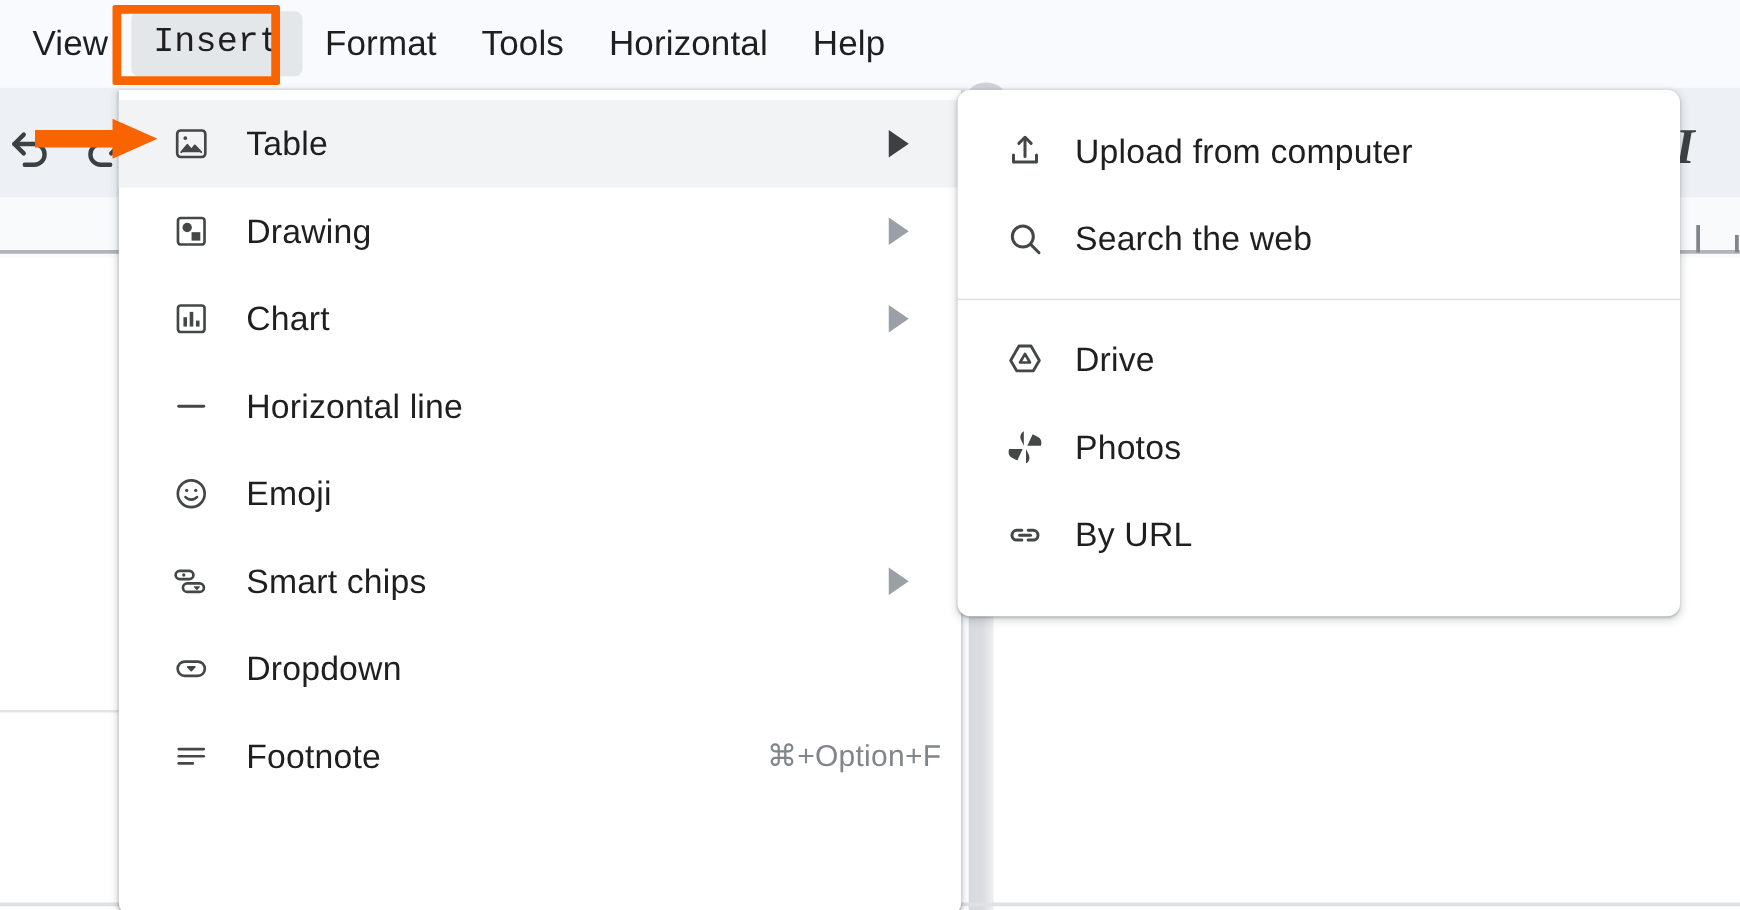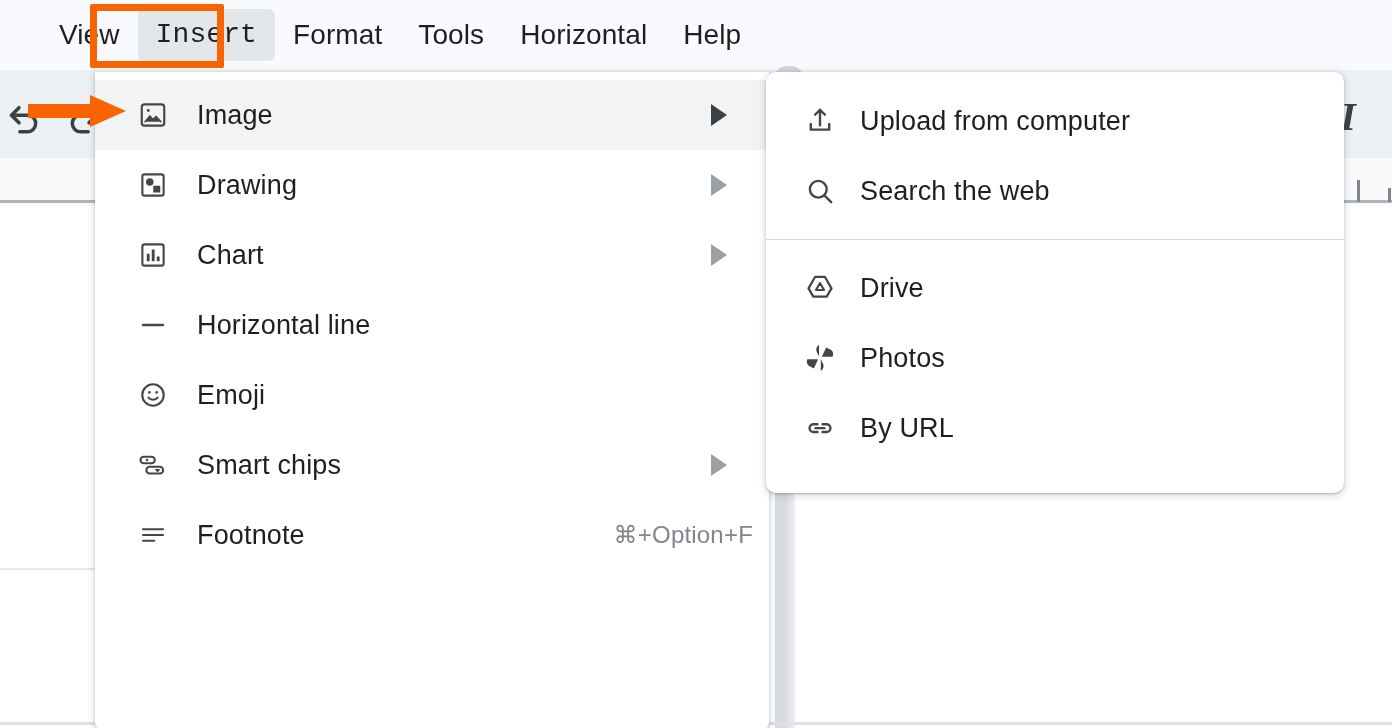--- a/index.html
+++ b/index.html
@@ -31,21 +31,20 @@
     background: #f9fafd;
   }
   .menubar-items {
     position: absolute;
     left: 0; top: 0;
     height: 70px;
     display: flex;
     align-items: center;
     gap: 0px;
     padding-left: 8px;
-    margin-left: 33px;
   }
   .menu-item {
     font-size: 28px;
     color: #1f1f1f;
     padding: 9px 18px;
     border-radius: 6px;
     line-height: 34px;
     letter-spacing: .1px;
     white-space: nowrap;
   }
@@ -278,21 +277,21 @@
 
 <div class="menu-panel" id="insert-menu">
     <div class="mi highlight">
       <span class="mi-icon">
         <svg width="30" height="30" viewBox="0 0 24 24" fill="none" stroke="#444746" stroke-width="1.7" stroke-linecap="round" stroke-linejoin="round">
           <rect x="3" y="3.5" width="18" height="17" rx="2.2"></rect>
           <path d="M5.6 17.4 l3.9-4.7 2.6 3 2.2-2.6 4.1 4.3" fill="#444746" stroke="#444746" stroke-width="1.2"></path>
           <circle cx="8.2" cy="8.4" r="1.15" fill="#444746" stroke="none"></circle>
         </svg>
       </span>
-      <span class="mi-label">Image</span>
+      <span class="mi-label">Table</span>
       <span class="mi-caret"></span>
     </div>
     <div class="mi">
       <span class="mi-icon">
         <svg width="30" height="30" viewBox="0 0 24 24" fill="none" stroke="#444746" stroke-width="1.7" stroke-linecap="round" stroke-linejoin="round">
           <rect x="3.5" y="3.5" width="17" height="17" rx="1.8"></rect>
           <circle cx="9.4" cy="9.6" r="3" fill="#444746" stroke="none"></circle>
           <rect x="12.2" y="12.6" width="5.6" height="5.4" fill="#444746" stroke="none"></rect>
         </svg>
       </span>
@@ -334,20 +333,29 @@
       <span class="mi-icon">
         <svg width="30" height="30" viewBox="0 0 24 24" fill="none" stroke="#444746" stroke-width="1.7" stroke-linecap="round" stroke-linejoin="round">
           <path d="M4.6 5.4 h6.2 a2.6 2.6 0 0 1 0 5.2 H4.6 a2.6 2.6 0 0 1 0-5.2 Z"></path>
           <circle cx="7.2" cy="8" r="1.05" fill="#444746" stroke="none"></circle>
           <path d="M9.4 13.4 h8 a2.7 2.7 0 0 1 0 5.4 h-8 a2.7 2.7 0 0 1 0-5.4 Z"></path>
           <path d="M14.1 15.6 l1.5 1.6 1.5-1.6 Z" fill="#444746" stroke="#444746" stroke-width=".9"></path>
         </svg>
       </span>
       <span class="mi-label">Smart chips</span>
       <span class="mi-caret"></span>
+    </div>
+    <div class="mi">
+      <span class="mi-icon">
+        <svg width="30" height="30" viewBox="0 0 24 24" fill="none" stroke="#444746" stroke-width="1.7" stroke-linecap="round" stroke-linejoin="round">
+          <rect x="3.3" y="7.4" width="17.4" height="9.2" rx="4.6"></rect>
+          <path d="M9.7 10.8 l2.3 2.5 2.3-2.5 Z" fill="#444746" stroke="#444746" stroke-width="1"></path>
+        </svg>
+      </span>
+      <span class="mi-label">Dropdown</span>
     </div>
     <div class="mi">
       <span class="mi-icon">
         <svg width="30" height="30" viewBox="0 0 24 24" fill="none" stroke="#444746" stroke-width="1.7" stroke-linecap="round" stroke-linejoin="round">
           <path d="M4 7.4 H20"></path>
           <path d="M4 12 H20"></path>
           <path d="M4 16.6 H13"></path>
         </svg>
       </span>
       <span class="mi-label">Footnote</span>

